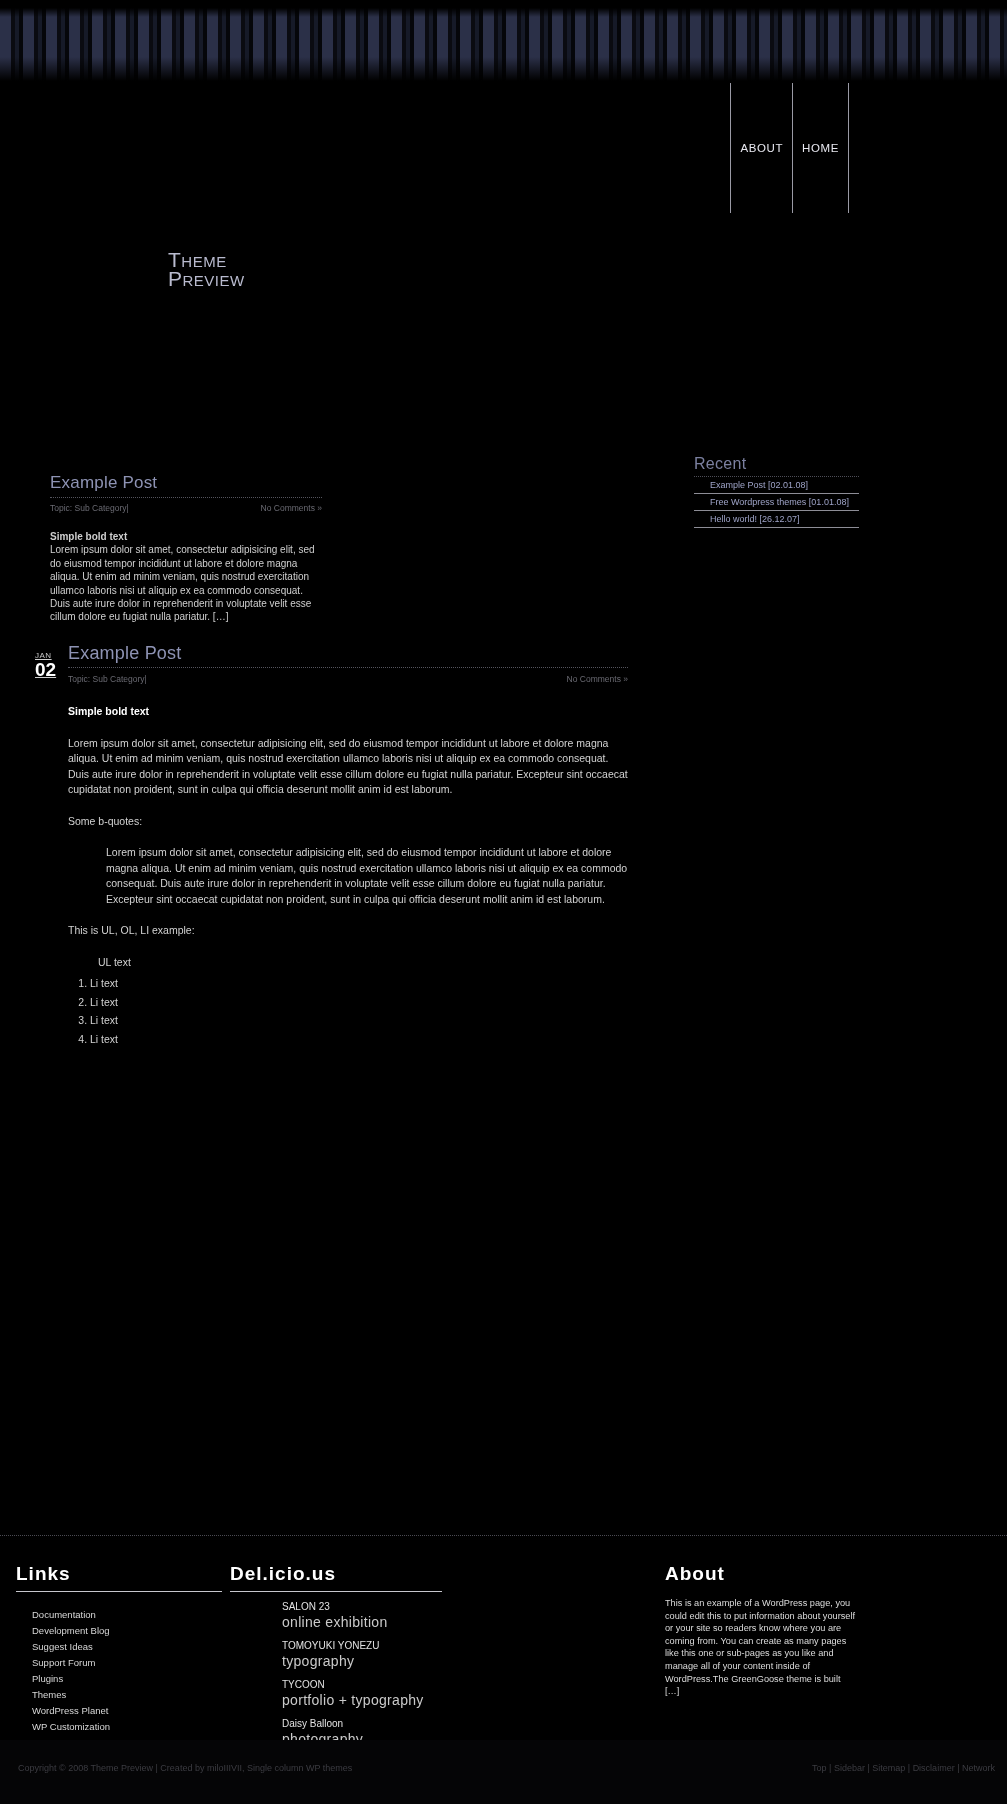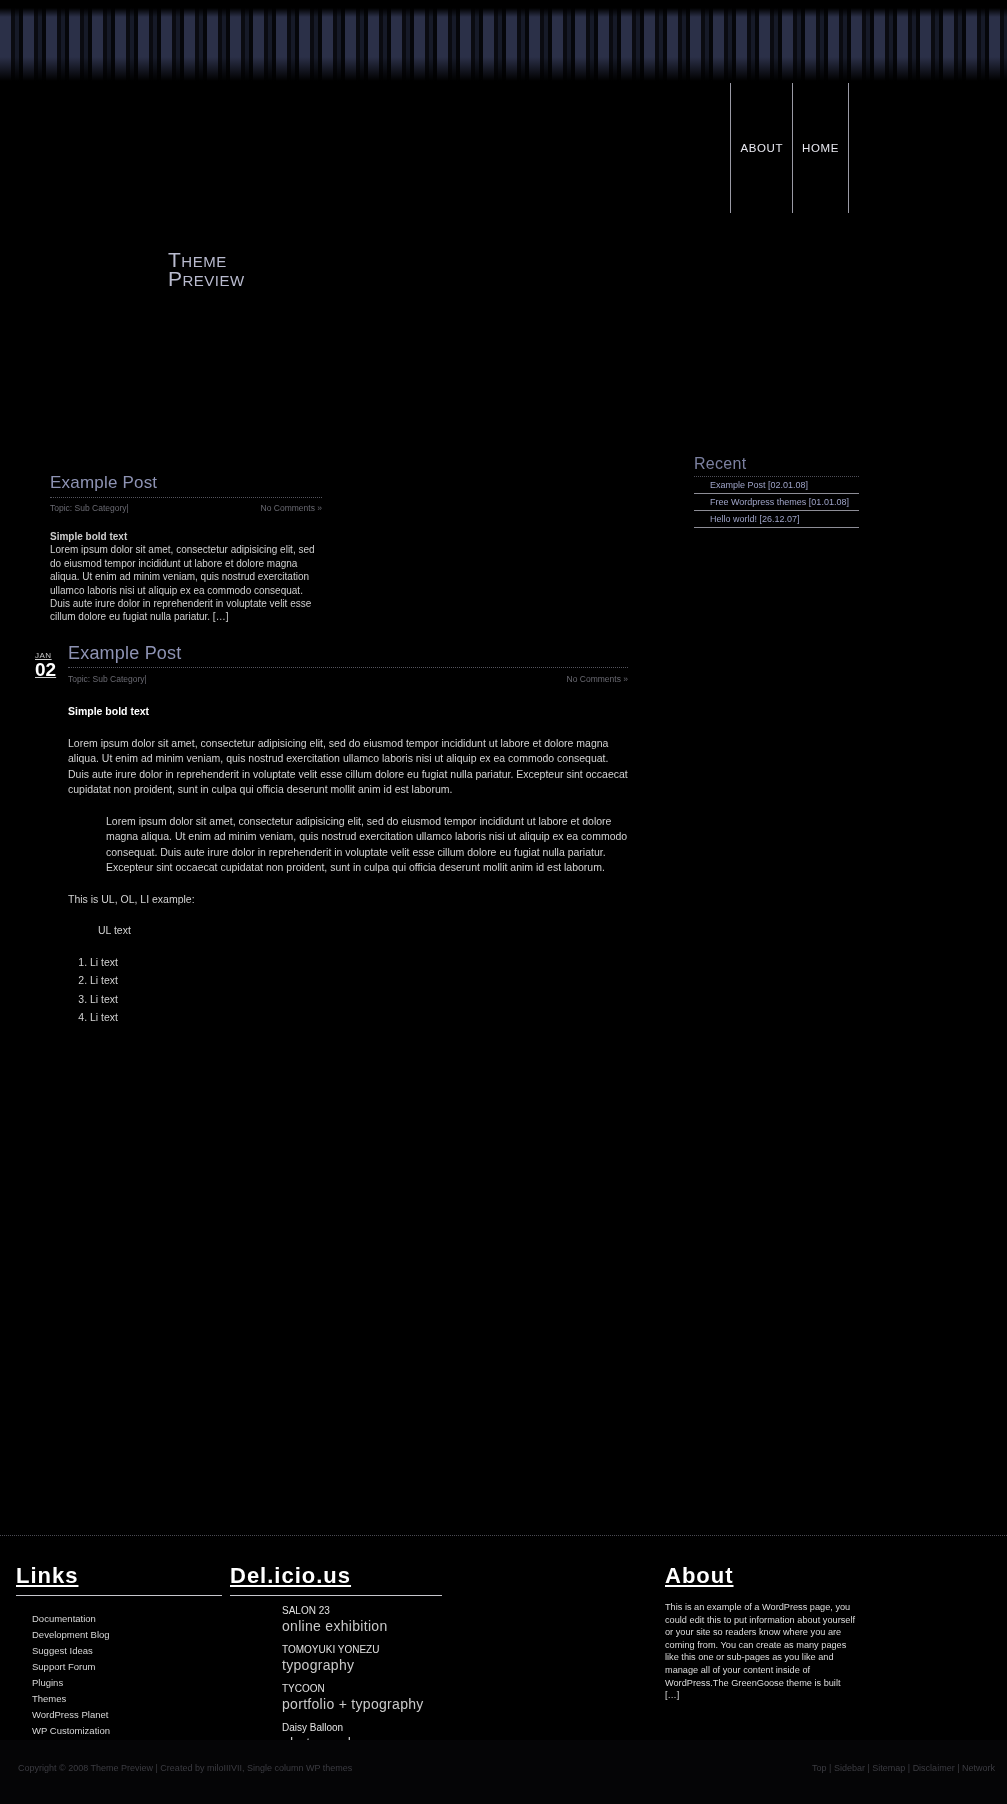--- a/index.html
+++ b/index.html
@@ -107,38 +107,37 @@
     font-size:8.5px;color:#6a6a72;padding-top:6px;margin-top:3px;
     width:100%;
   }
   .post .entry{margin-top:20px;font-size:10.5px;line-height:15.5px;color:#d2d2d2;}
   .post .entry p{margin:0 0 16px 0;}
   .post .entry p.strong{font-weight:bold;color:#fff;}
   .post blockquote{
     margin:0 0 16px 38px;font-size:10.5px;line-height:15.5px;color:#d2d2d2;
   }
   .post ul.ul-demo{list-style:none;margin:12px 0 0 30px;padding:0;}
-  .post ul.ul-demo > li{margin-bottom:16px;}
+  .post ul.ul-demo > li{margin-bottom:6px;}
   .post ol.ol-demo{margin:0 0 0 22px;padding:0;}
   .post ol.ol-demo li{margin-bottom:3px;}
   .ol-head{margin-left:60px;}
 
   
   .footsep{
     position:absolute;left:0;top:1080px;width:1007px;
     border-top:1px dotted #4a4a52;
   }
 
   
   .footer{position:absolute;left:0;top:1108px;width:1007px;}
   .fcol{position:absolute;}
   .fcol h3{
-    margin:0;font-size:22px;color:#ffffff;font-weight:bold;letter-spacing:1px;
+    margin:0;font-size:19px;color:#ffffff;font-weight:bold;letter-spacing:1px;
     padding-bottom:6px;
-    text-decoration:underline;
   }
   .fcol .rule{border-bottom:1px solid #c7c7cd;}
   .fcol ul{list-style:none;margin:14px 0 0 0;padding:0;}
   .fcol.links li a{
     display:block;font-size:9.5px;color:#d8d8d8;text-decoration:none;
     padding:2.5px 0 2.5px 16px;
   }
   .fcol.delicious{left:230px;width:212px;}
   .fcol.delicious ul{margin-top:8px;padding-left:52px;}
   .fcol.delicious li{margin-bottom:9px;}
@@ -232,20 +231,21 @@
     </div>
     <div class="body">
       <h2>Example Post</h2>
       <div class="metaline">
         <span>Topic: Sub Category|</span>
         <span>No Comments »</span>
       </div>
       <div class="entry">
         <p class="strong">Simple bold text</p>
         <p>Lorem ipsum dolor sit amet, consectetur adipisicing elit, sed do eiusmod tempor incididunt ut labore et dolore magna aliqua. Ut enim ad minim veniam, quis nostrud exercitation ullamco laboris nisi ut aliquip ex ea commodo consequat. Duis aute irure dolor in reprehenderit in voluptate velit esse cillum dolore eu fugiat nulla pariatur. Excepteur sint occaecat cupidatat non proident, sunt in culpa qui officia deserunt mollit anim id est laborum.</p>
+        <p>Some b-quotes:</p>
         <blockquote>Lorem ipsum dolor sit amet, consectetur adipisicing elit, sed do eiusmod tempor incididunt ut labore et dolore magna aliqua. Ut enim ad minim veniam, quis nostrud exercitation ullamco laboris nisi ut aliquip ex ea commodo consequat. Duis aute irure dolor in reprehenderit in voluptate velit esse cillum dolore eu fugiat nulla pariatur. Excepteur sint occaecat cupidatat non proident, sunt in culpa qui officia deserunt mollit anim id est laborum.</blockquote>
         <p>This is UL, OL, LI example:</p>
         <ul class="ul-demo">
           <li>UL text</li>
         </ul>
         <ol class="ol-demo ol-head">
           <li>Li text</li>
           <li>Li text</li>
           <li>Li text</li>
           <li>Li text</li>

